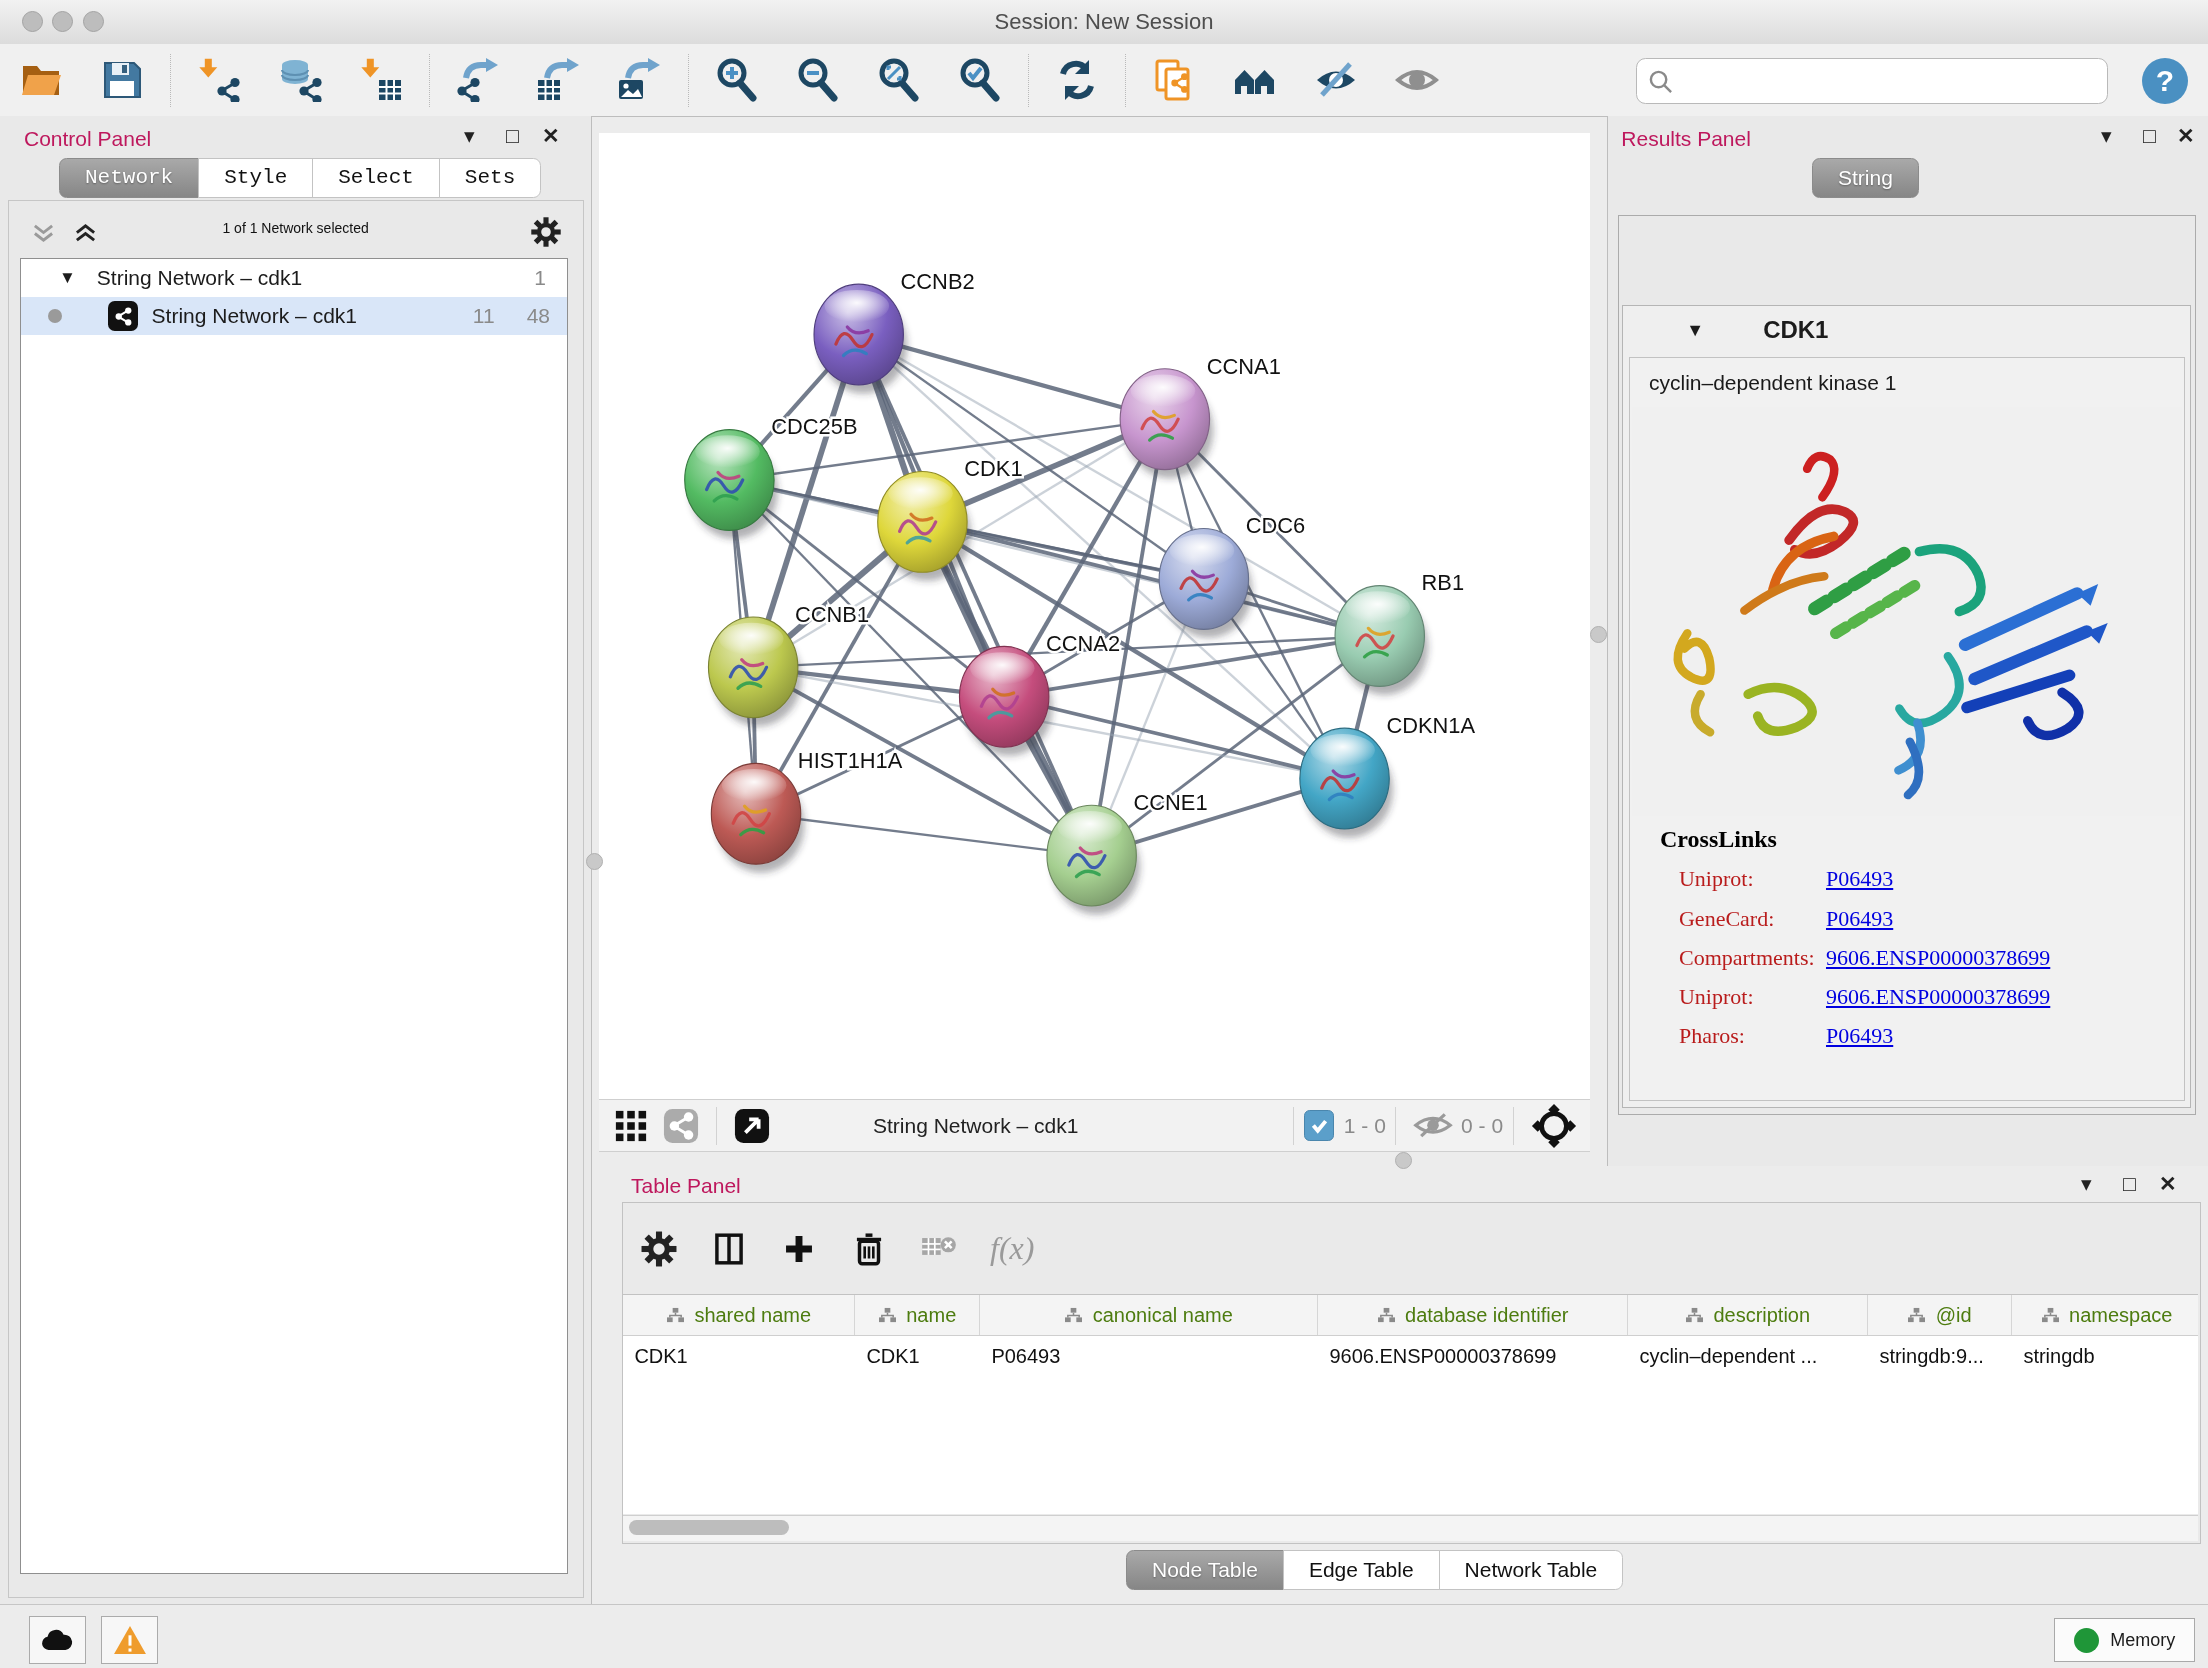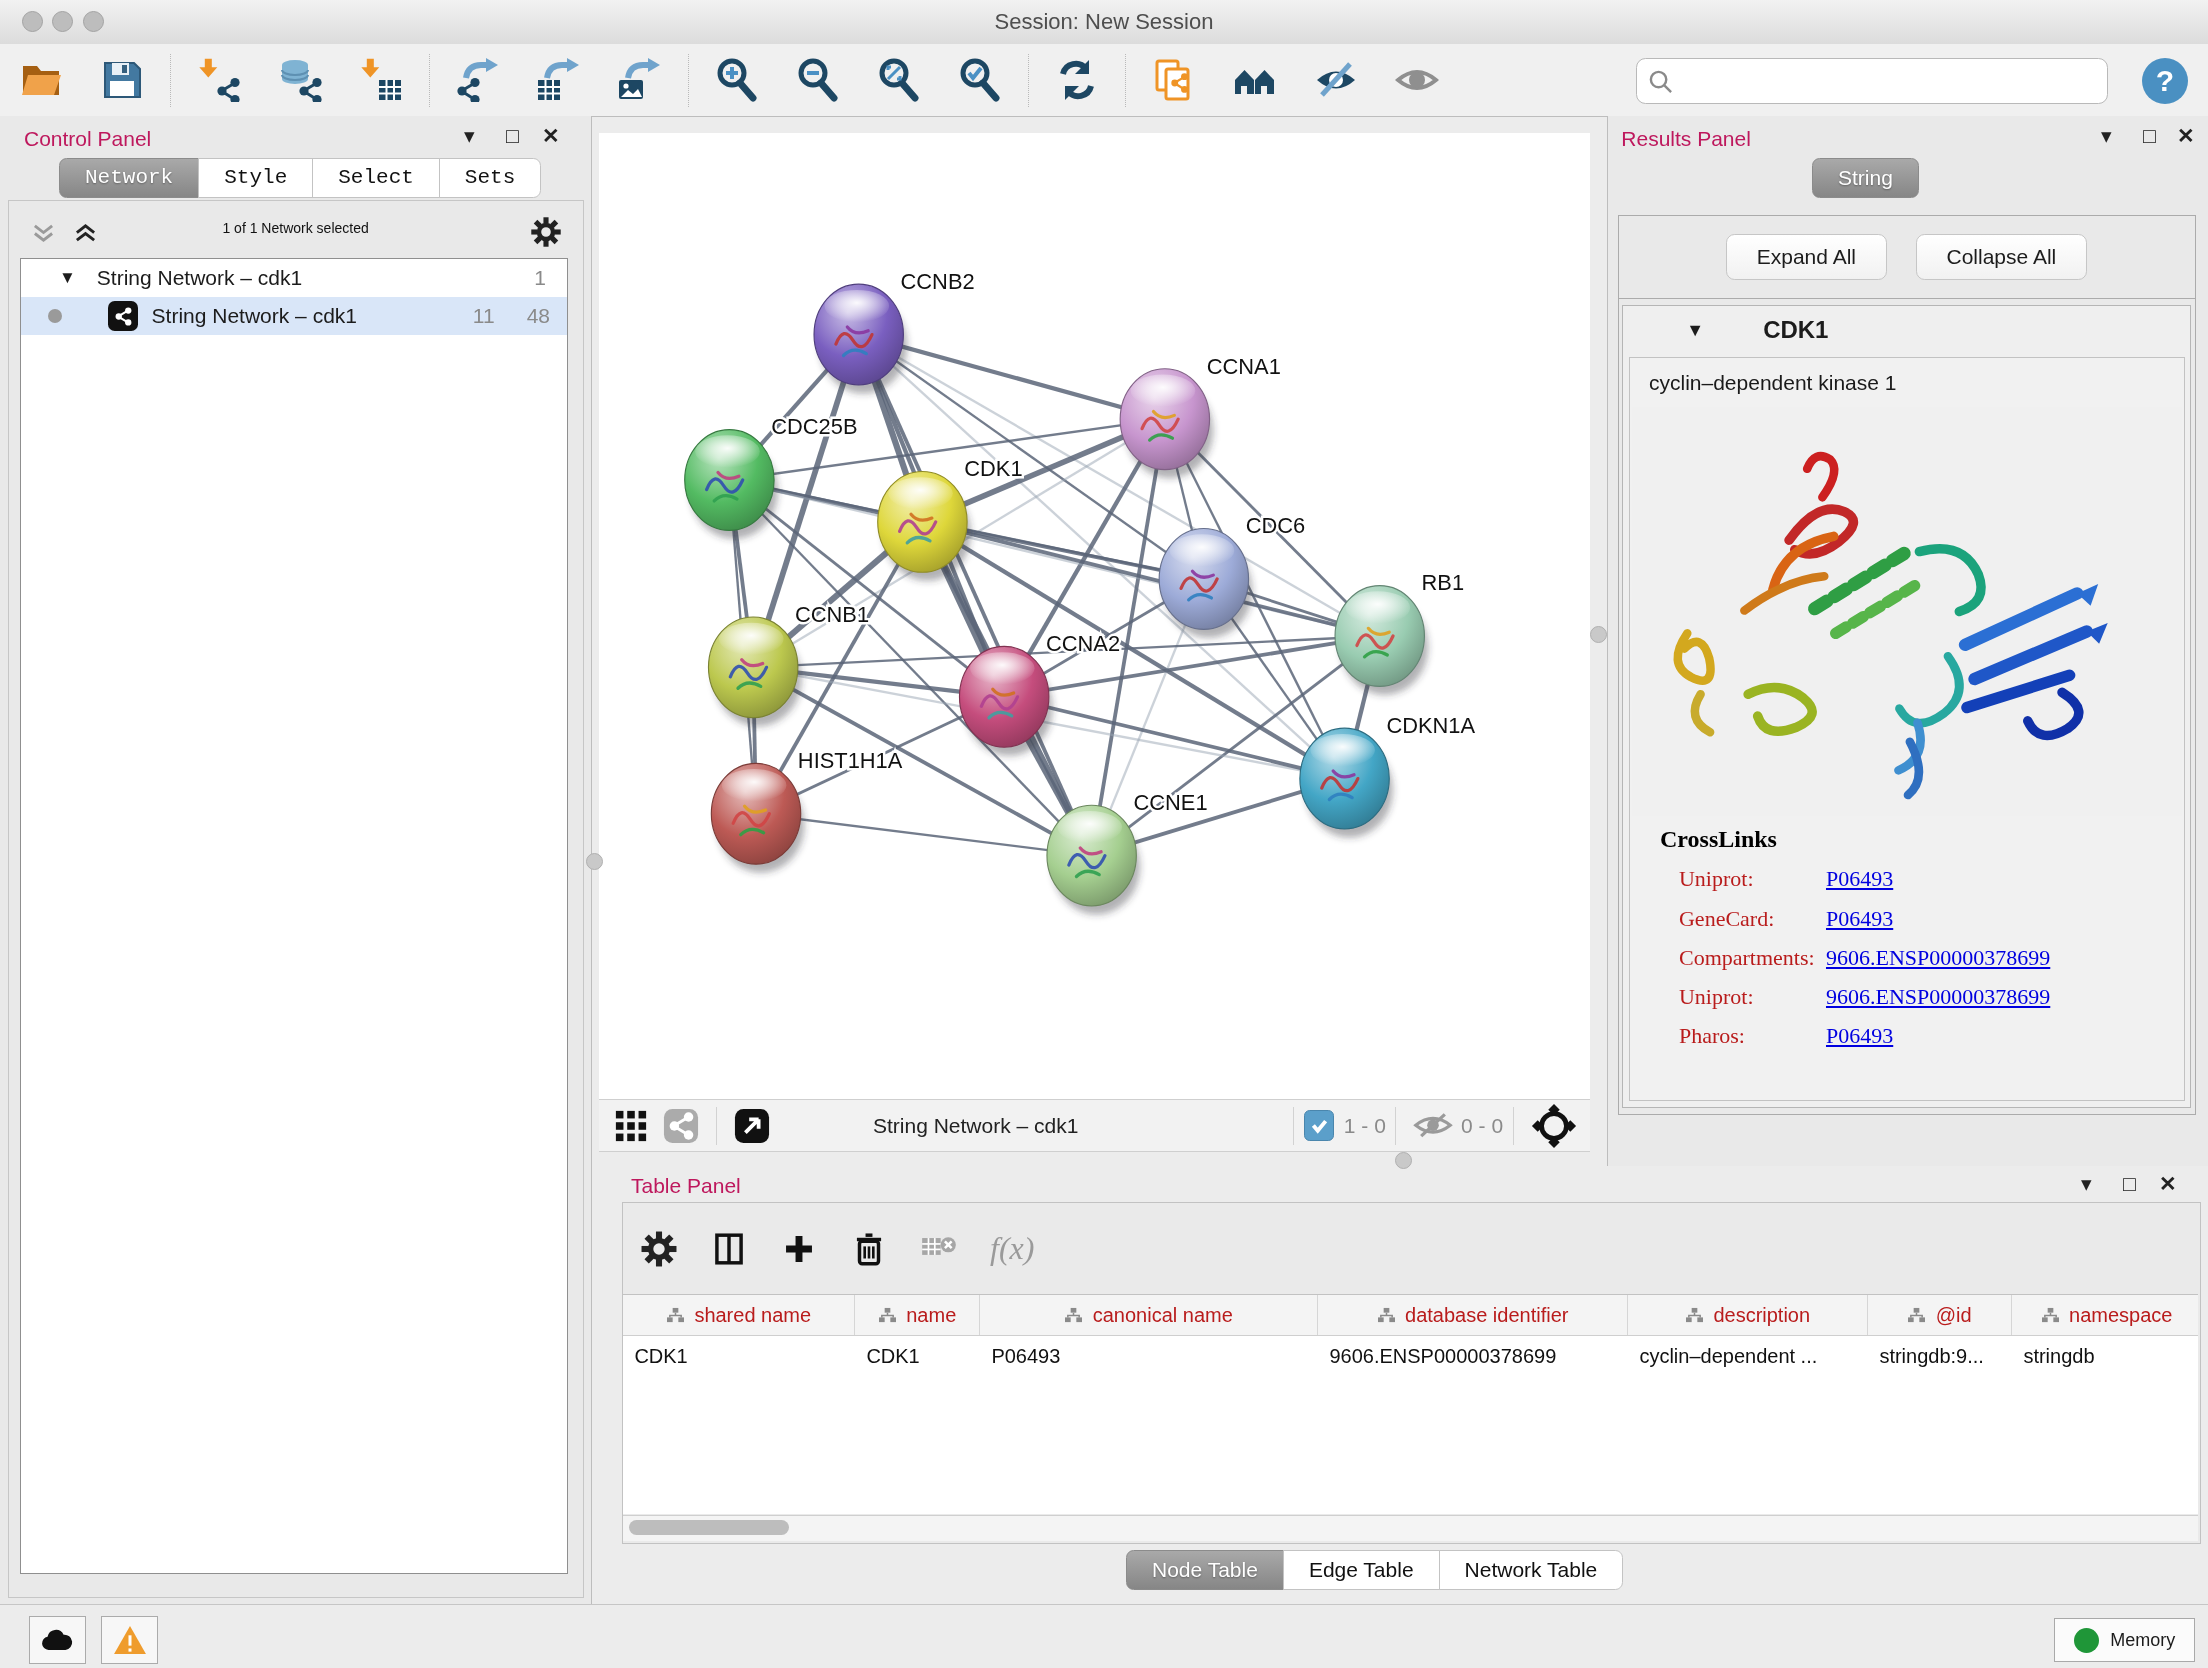--- a/index.html
+++ b/index.html
@@ -81,21 +81,21 @@
   .xrow a{color:#0000e0;text-decoration:underline;cursor:pointer;}
   
   .table-panel{position:absolute;left:592px;top:1166px;width:1617px;height:438px;background:#ececec;}
   .tp-box{position:absolute;left:30px;top:36px;width:1577px;height:340px;background:#eaeaea;
       border:1px solid #c2c2c2;}
   .tp-tools{position:absolute;left:17px;top:15px;height:61px;display:flex;align-items:center;gap:32px;}
   .fx{font-family:"Liberation Serif",serif;font-style:italic;font-size:32px;color:#9a9a9a;}
   .dtable{position:absolute;left:0px;top:91px;width:1575px;height:219px;background:#fff;
       border-top:1px solid #c2c2c2;overflow:hidden;}
   .dt-head{display:flex;height:40px;background:#f4f4f4;border-bottom:1px solid #cfcfcf;}
-  .dt-hcell{display:flex;align-items:center;justify-content:center;gap:9.5px;font-size:20px;color:#b91c1c;
+  .dt-hcell{display:flex;align-items:center;justify-content:center;gap:9.5px;font-size:20px;color:#4d7c0f;
       border-right:1px solid #d6d6d6;box-sizing:border-box;flex:none;}
   .dt-row{display:flex;height:40px;}
   .dt-cell{display:flex;align-items:center;padding-left:11.4px;font-size:20px;color:#111;
       box-sizing:border-box;flex:none;}
   .hscroll{position:absolute;left:0px;top:312px;width:1575px;height:25px;background:#f4f4f4;
       border-top:1px solid #cfcfcf;}
   .hthumb{position:absolute;left:5.7px;top:3.8px;width:160px;height:15px;border-radius:7.6px;background:#bdbdbd;}
   .tp-tabs{position:absolute;left:534px;top:384px;}
   
   .statusbar{position:absolute;left:0;top:1604px;width:100%;height:65px;background:#ececec;
@@ -682,24 +682,20 @@
 
   <div class="results-panel">
     <div class="panel-head" style="left:13.3px;top:11.4px;">Results Panel</div>
     <span class="ph-ctrl" style="left:493px;top:7.6px;">▾</span>
     <span class="ph-ctrl" style="left:535px;top:7.6px;">□</span>
     <span class="ph-ctrl" style="left:569px;top:7.6px;font-weight:bold;">✕</span>
     <div class="tabbar" style="left:204px;top:42px;">
       <span class="tab single active">String</span>
     </div>
     <div class="rp-outer">
-      <div class="rp-btnrow">
-        <span class="btn">Expand All</span>
-        <span class="btn">Collapse All</span>
-      </div>
       <div class="rp-prot">
         <div class="rp-prot-head">
           <span style="margin-left:63px;font-size:18px;">▼</span>
           <span style="margin-left:59px;font-size:24px;font-weight:bold;">CDK1</span>
         </div>
         <div class="rp-prot-body">
           <div class="rp-desc">cyclin–dependent kinase 1</div>
           <div class="structimg">
             <svg width="550" height="409" viewBox="0 0 578 430">
               <rect x="0" y="0" width="578" height="430" fill="#f0f0f0"></rect>

